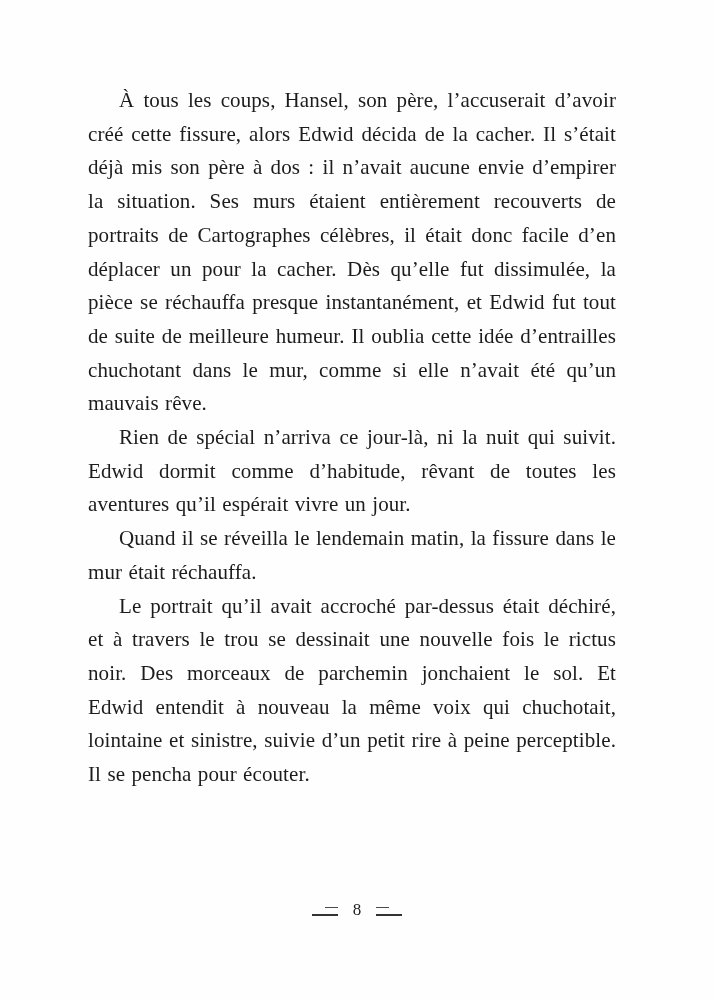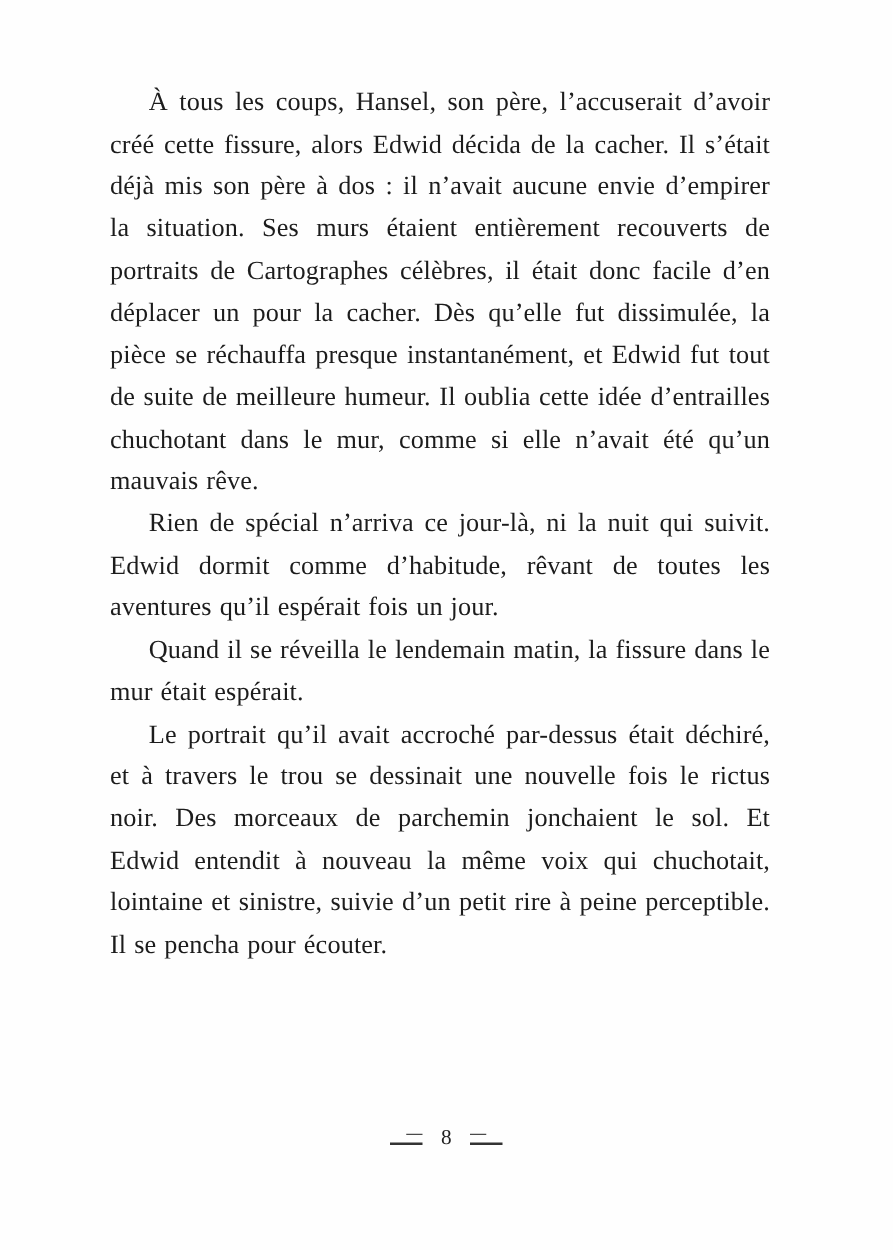--- a/index.html
+++ b/index.html
@@ -12,21 +12,21 @@
     width: 714px;
     height: 1000px;
     background: #fefefe;
     overflow: hidden;
     font-family: "Liberation Serif", "DejaVu Serif", serif;
     color: #1c1c1c;
   }
   .text-block {
     position: absolute;
     left: 88px;
-    top: 65px;
+    top: 84px;
     width: 528px;
   }
   .text-block p {
     margin: 0;
     font-size: 21px;
     line-height: 33.7px;
     text-align: justify;
     text-indent: 31px;
     word-spacing: 1px;
     letter-spacing: 0.1px;
@@ -74,22 +74,22 @@
   .orn-right {
     transform: scaleX(-1);
   }
 </style>
 </head>
 <body>
 
 <div class="page">
   <div class="text-block">
     <p>À tous les coups, Hansel, son père, l’accuserait d’avoir créé cette fissure, alors Edwid décida de la cacher. Il s’était déjà mis son père à dos&nbsp;: il n’avait aucune envie d’empirer la situation. Ses murs étaient entièrement recouverts de portraits de Cartographes célèbres, il était donc facile d’en déplacer un pour la cacher. Dès qu’elle fut dissimulée, la pièce se réchauffa presque instantanément, et Edwid fut tout de suite de meilleure humeur. Il oublia cette idée d’entrailles chuchotant dans le mur, comme si elle n’avait été qu’un mauvais rêve.</p>
-    <p>Rien de spécial n’arriva ce jour-là, ni la nuit qui suivit. Edwid dormit comme d’habitude, rêvant de toutes les aventures qu’il espérait fois un jour.</p>
-    <p>Quand il se réveilla le lendemain matin, la fissure dans le mur était espérait.</p>
+    <p>Rien de spécial n’arriva ce jour-là, ni la nuit qui suivit. Edwid dormit comme d’habitude, rêvant de toutes les aventures qu’il espérait vivre un jour.</p>
+    <p>Quand il se réveilla le lendemain matin, la fissure dans le mur était réchauffa.</p>
     <p>Le portrait qu’il avait accroché par-dessus était déchiré, et à travers le trou se dessinait une nouvelle fois le rictus noir. Des morceaux de parchemin jonchaient le sol. Et Edwid entendit à nouveau la même voix qui chuchotait, lointaine et sinistre, suivie d’un petit rire à peine perceptible. Il se pencha pour écouter.</p>
   </div>
 
   <div class="footer">
     <span class="orn orn-left"></span>
     <span class="page-number">8</span>
     <span class="orn orn-right"></span>
   </div>
 </div>
 

